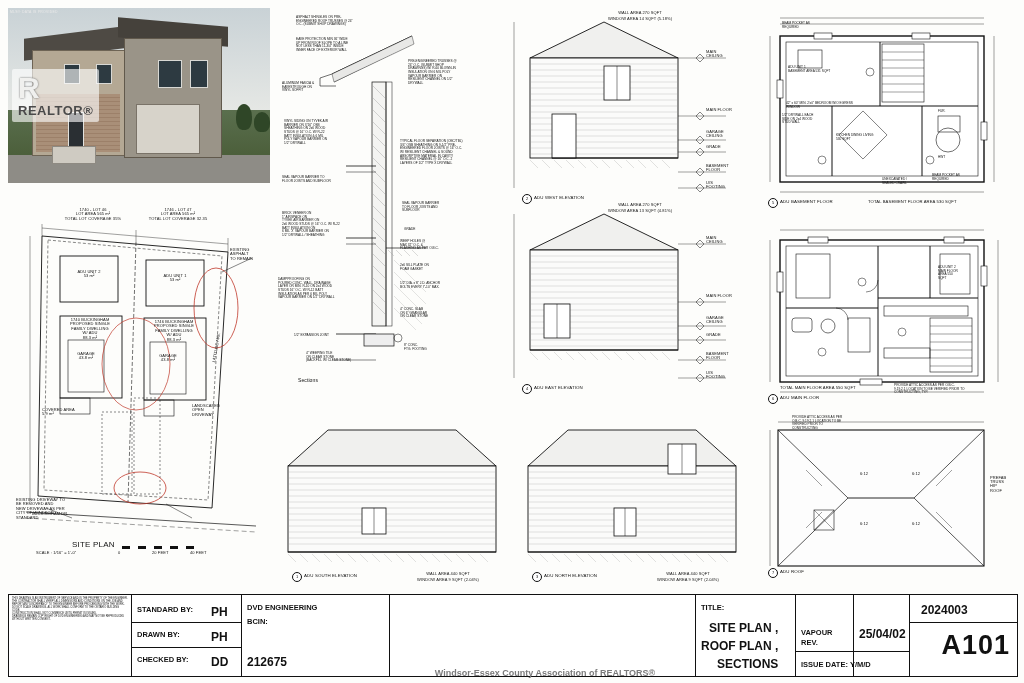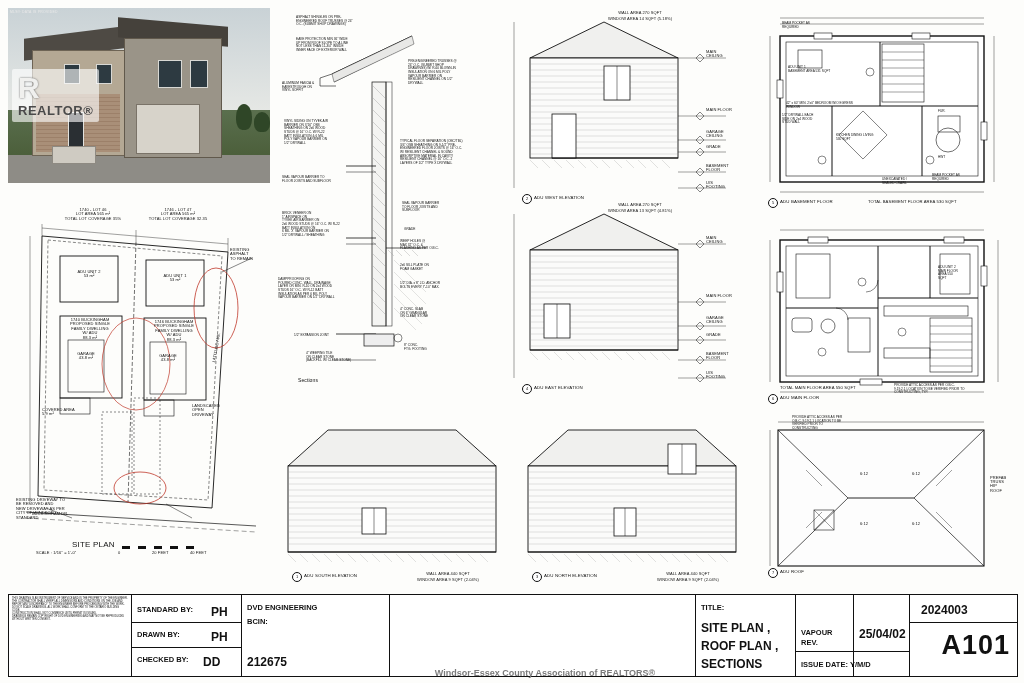--- a/index.html
+++ b/index.html
@@ -704,30 +704,30 @@
 DO NOT SCALE DRAWINGS. ALL WORK SHALL CONFORM TO THE ONTARIO BUILDING CODE.
 CONSTRUCTION SHALL NOT COMMENCE UNTIL PERMIT IS ISSUED.
 DRAWINGS REMAIN COPYRIGHT OF DVD ENGINEERING AND MAY NOT BE REPRODUCED
 WITHOUT WRITTEN CONSENT.</div>
 
     <div class="k" style="left:128px;top:10px;">STANDARD BY:</div>
     <div class="v" style="left:202px;top:10px;">PH</div>
     <div class="k" style="left:128px;top:35px;">DRAWN BY:</div>
     <div class="v" style="left:202px;top:35px;">PH</div>
     <div class="k" style="left:128px;top:60px;">CHECKED BY:</div>
-    <div class="v" style="left:194px;top:60px;">DD</div>
+    <div class="v" style="left:202px;top:60px;">DD</div>
     <div style="position:absolute;left:122px;top:27px;width:110px;height:1px;background:#111;"></div>
     <div style="position:absolute;left:122px;top:52px;width:110px;height:1px;background:#111;"></div>
 
     <div class="k" style="left:238px;top:8px;">DVD ENGINEERING</div>
     <div class="k" style="left:238px;top:22px;">BCIN:</div>
     <div class="v" style="left:238px;top:60px;">212675</div>
 
     <div class="k" style="left:692px;top:8px;">TITLE:</div>
-    <div class="v" style="left:692px;top:24px;white-space:pre-line;line-height:1.5;">SITE PLAN ,
+    <div class="v" style="left:692px;top:24px;white-space:pre-line;line-height:1.5;text-align:right;">SITE PLAN ,
 ROOF PLAN ,
 SECTIONS</div>
 
     <div class="k" style="left:792px;top:33px;white-space:pre-line;line-height:1.3;">VAPOUR
 REV.</div>
     <div class="v" style="left:850px;top:32px;">25/04/02</div>
     <div style="position:absolute;left:786px;top:56px;width:114px;height:1px;background:#111;"></div>
     <div class="k" style="left:792px;top:65px;">ISSUE DATE: Y/M/D</div>
     <div style="position:absolute;left:900px;top:27px;width:108px;height:1px;background:#111;"></div>
     <div class="v" style="left:912px;top:8px;">2024003</div>

